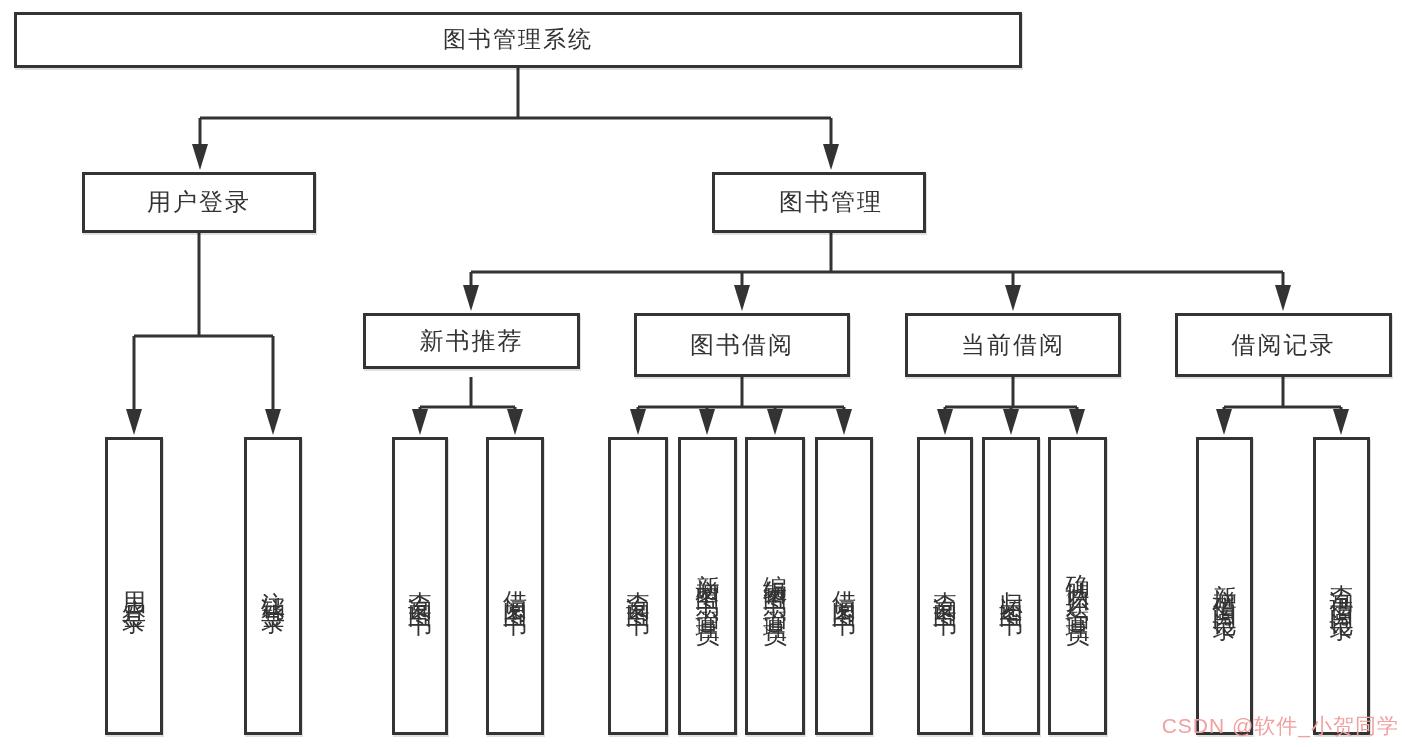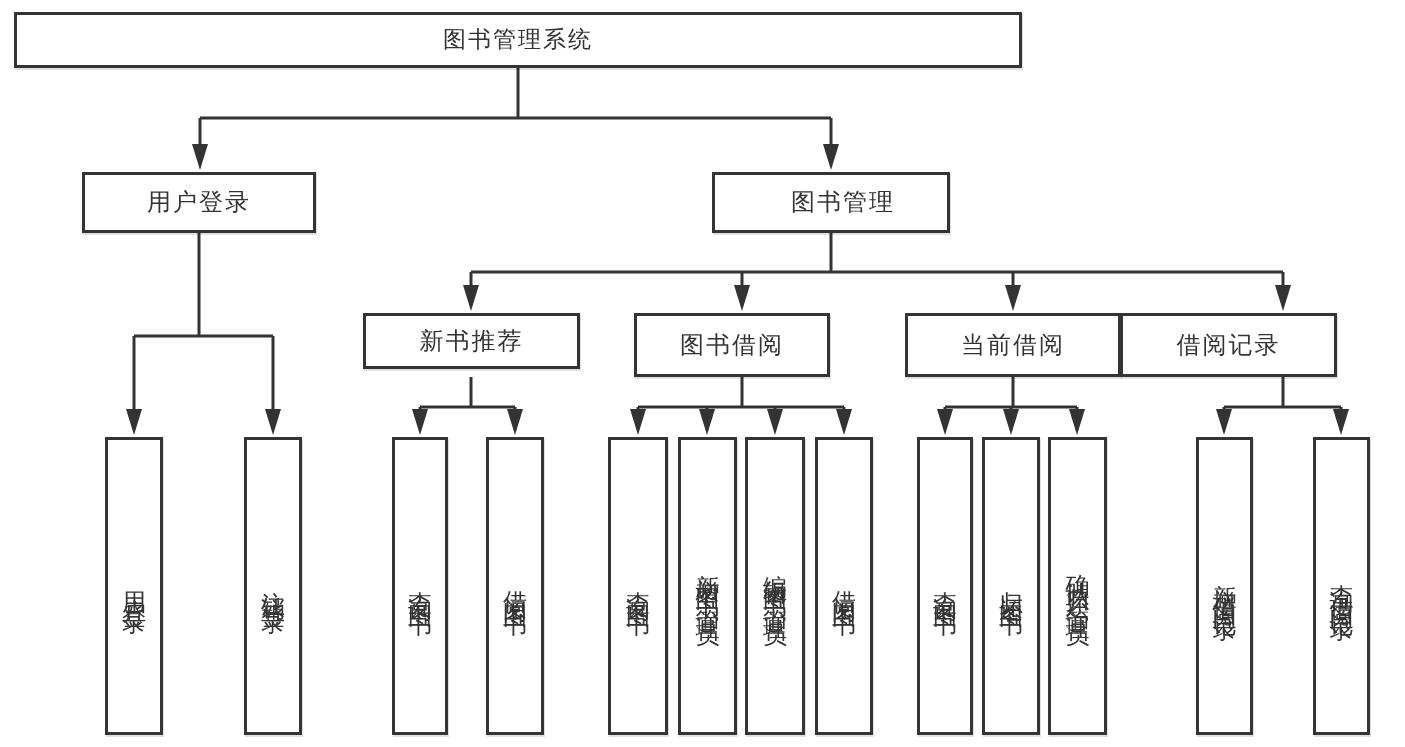--- a/index.html
+++ b/index.html
@@ -110,33 +110,33 @@
     </g>
   </svg>
 
   <div id="nodes">
       <div class="node root" style="left: 14px; top: 12px; width: 1008px; height: 56px;">
         <span>图书管理系统</span>
       </div>
       <div class="node" style="left: 82px; top: 172px; width: 234px; height: 61px;">
         <span>用户登录</span>
       </div>
-      <div class="node" style="left: 712px; top: 172px; width: 238px; height: 61px; padding-left: 24px;">
+      <div class="node" style="left: 712px; top: 172px; width: 214px; height: 61px; padding-left: 24px;">
         <span>图书管理</span>
       </div>
       <div class="node" style="left: 363px; top: 313px; width: 217px; height: 56px;">
         <span>新书推荐</span>
       </div>
-      <div class="node" style="left: 634px; top: 313px; width: 196px; height: 64px;">
+      <div class="node" style="left: 634px; top: 313px; width: 216px; height: 64px;">
         <span>图书借阅</span>
       </div>
       <div class="node" style="left: 905px; top: 313px; width: 216px; height: 64px; text-align: right;">
         <span>当前借阅</span>
       </div>
-      <div class="node" style="left: 1120px; top: 313px; width: 217px; height: 64px;">
+      <div class="node" style="left: 1175px; top: 313px; width: 217px; height: 64px;">
         <span>借阅记录</span>
       </div>
       <div class="node vertical" style="left: 105px; top: 437px; width: 58px; height: 298px;">
         <span>用户登录</span>
       </div>
       <div class="node vertical" style="left: 244px; top: 437px; width: 58px; height: 298px;">
         <span>注销登录</span>
       </div>
       <div class="node vertical" style="left: 392px; top: 437px; width: 56px; height: 298px;">
         <span>查询图书</span>
@@ -166,14 +166,15 @@
         <span>确认归还（管理员）</span>
       </div>
       <div class="node vertical" style="left: 1196px; top: 437px; width: 57px; height: 298px;">
         <span>新增借阅记录</span>
       </div>
       <div class="node vertical" style="left: 1313px; top: 437px; width: 57px; height: 298px;">
         <span>查询借阅记录</span>
       </div>
     </div>
 
+  <div class="watermark" style="color: rgb(240, 160, 160);">CSDN @软件_小贺同学</div>
 
 </div>
 
 </body></html>

